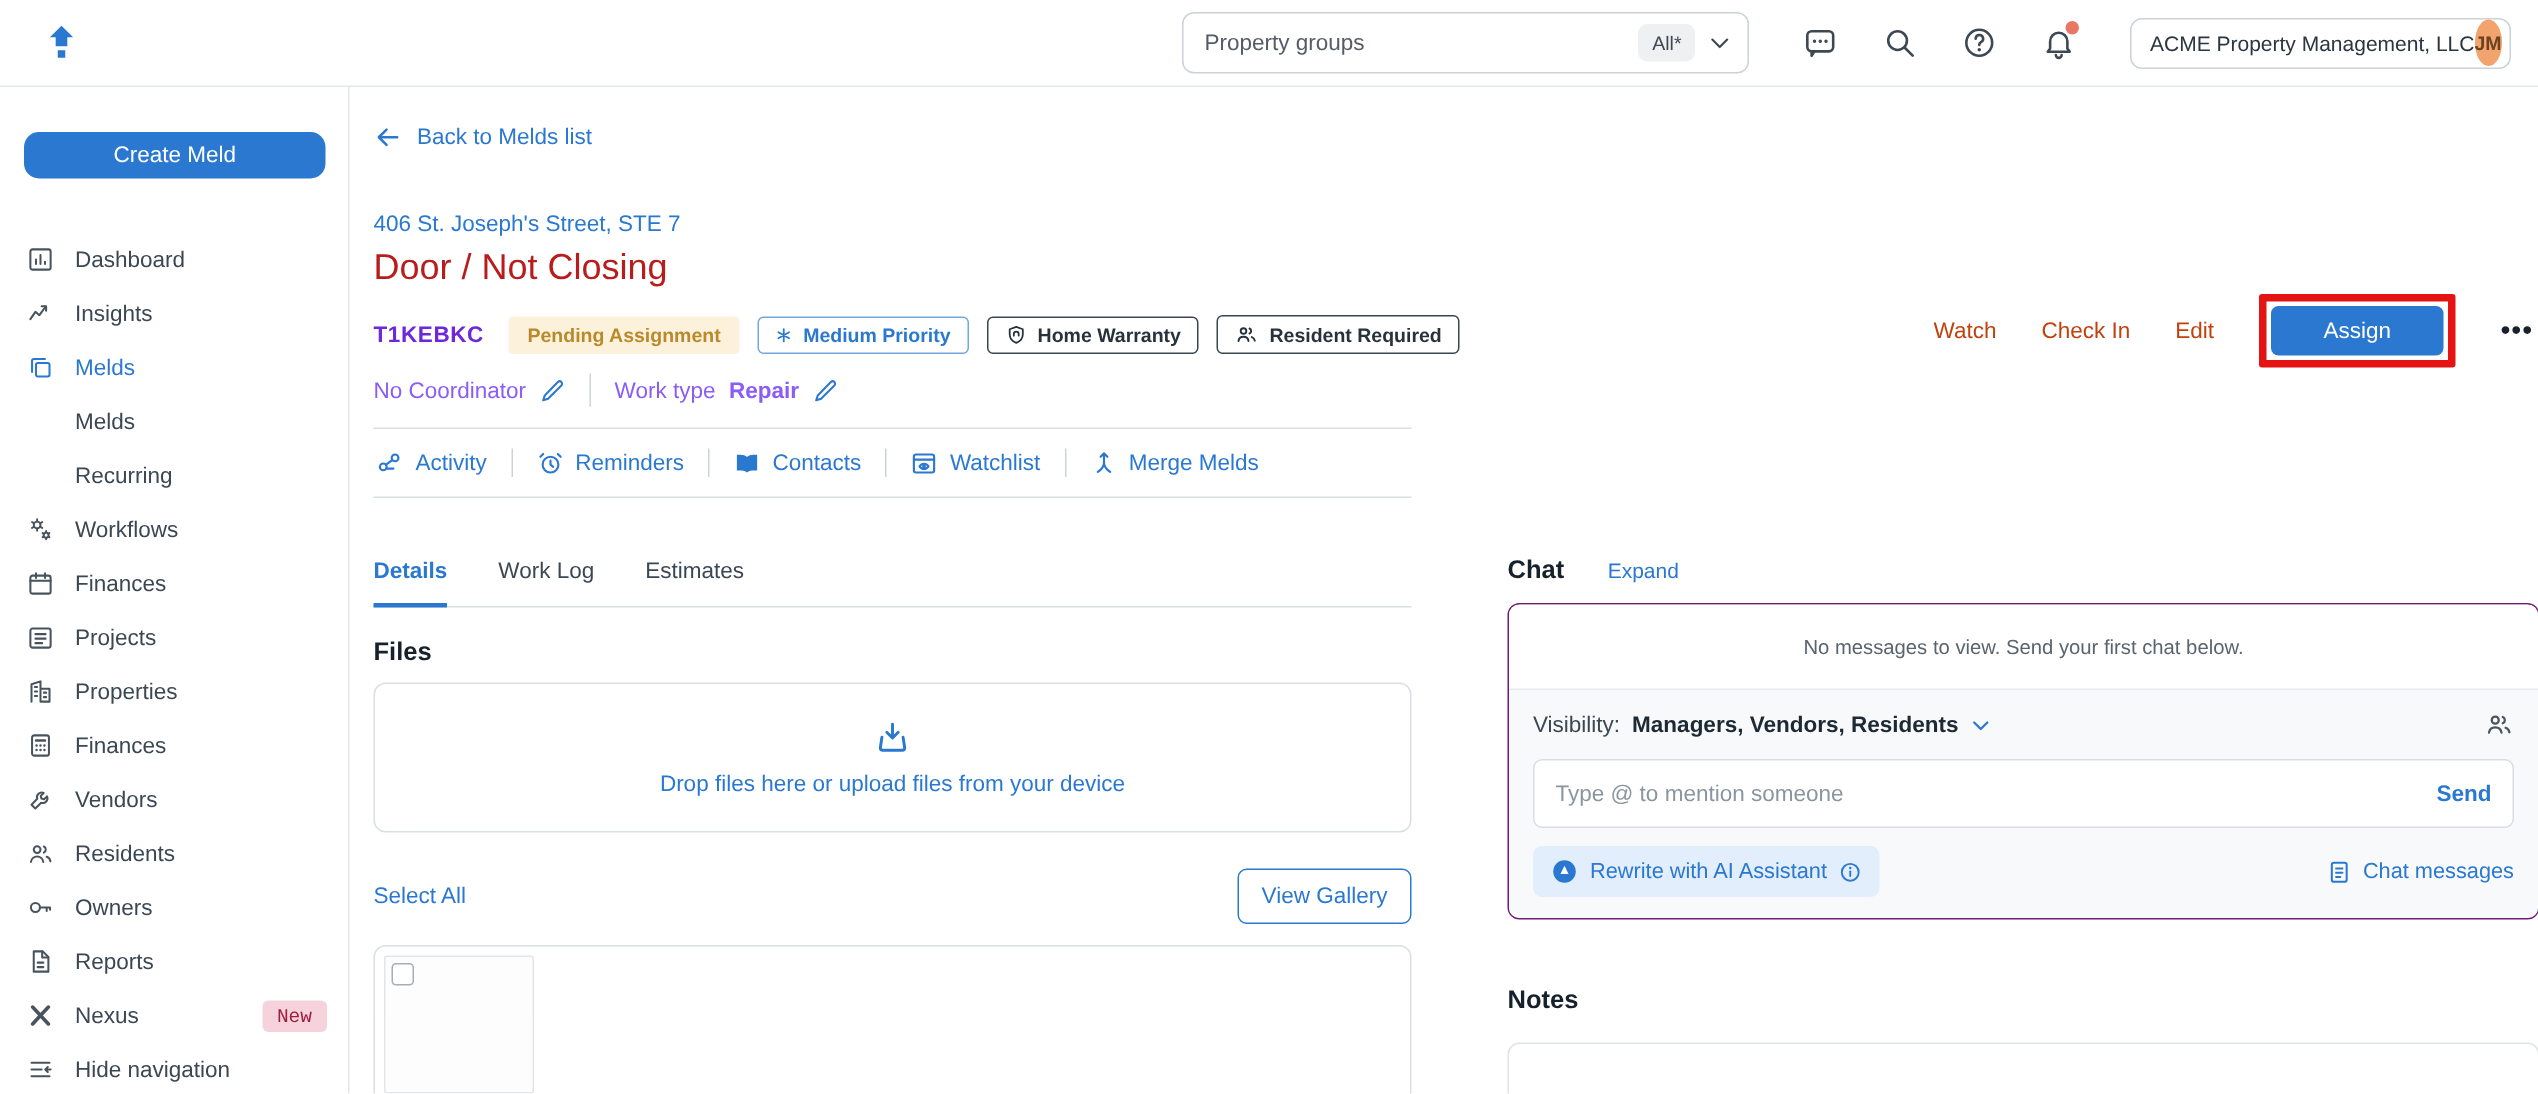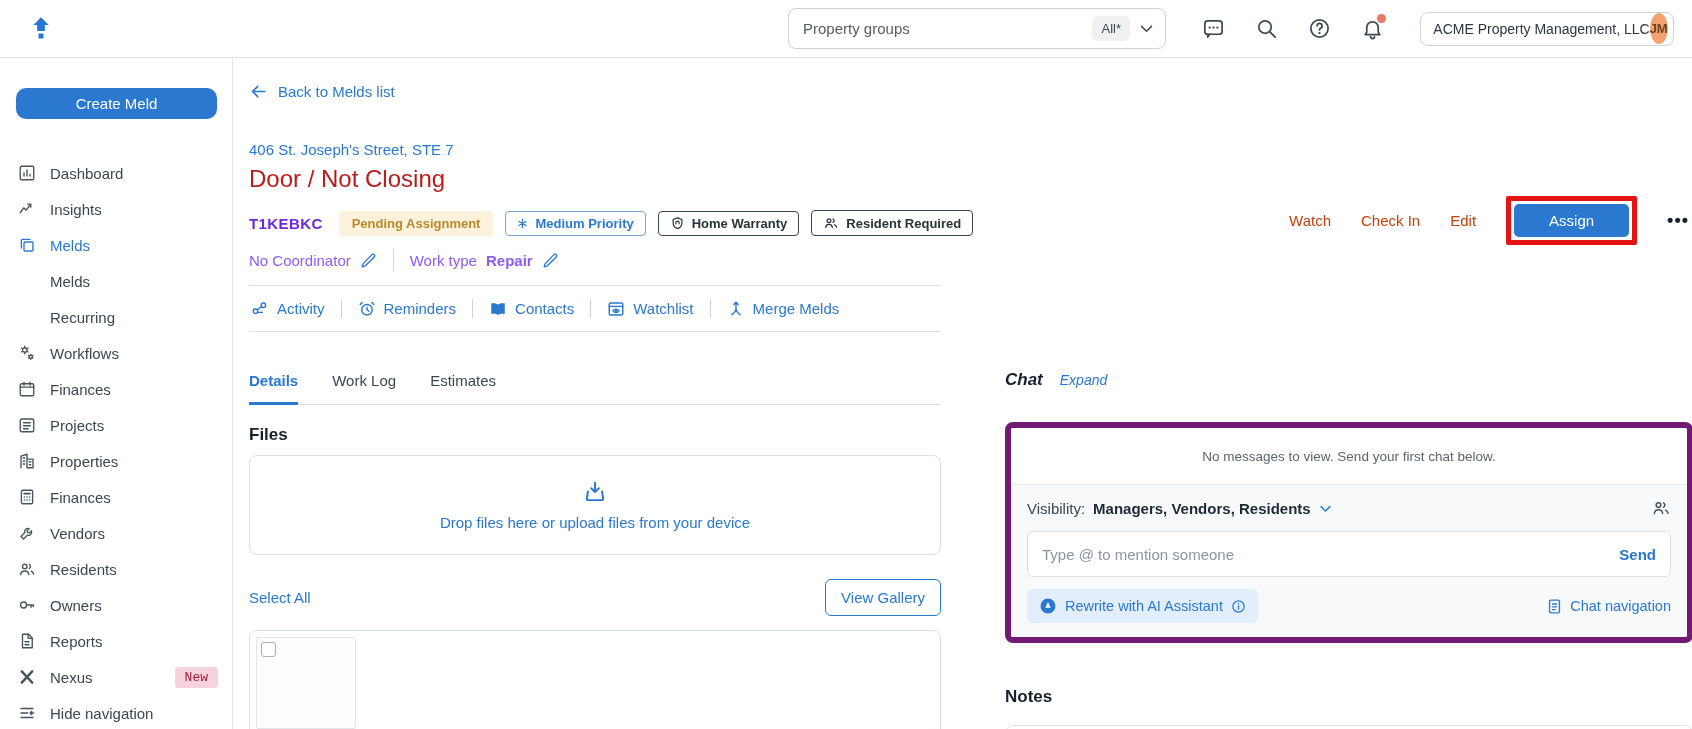--- a/index.html
+++ b/index.html
@@ -92,24 +92,24 @@
   .select-all { color:#2a78d0; font-size:15px; cursor:pointer; }
   .view-gallery { border:1px solid #2a78d0; color:#2a78d0; background:#fff; border-radius:6px;
     padding:9px 15px; font-size:15px; font-family:"Liberation Sans",sans-serif; cursor:pointer; }
   .thumb-card { margin-top:14px; height:106px; border:1px solid #dadfe3; border-radius:8px; padding:6px; }
   .thumb { width:100px; height:92px; border:1px solid #e2e6e9; border-radius:2px; background:#fdfdfd;
     position:relative; cursor:pointer; }
   .thumb-check { position:absolute; top:4px; left:4px; width:15px; height:15px; background:#fff;
     border:1.5px solid #a6aeb6; border-radius:3px; cursor:pointer; }
 
   
-  .chat-head { margin-top:38px; display:flex; align-items:baseline; gap:17px;font-style:italic; }
+  .chat-head { margin-top:38px; display:flex; align-items:baseline; gap:29px; }
   .chat-title { font-size:17px; font-weight:bold; color:#16212c; }
   .expand { color:#2a78d0; font-size:14px; cursor:pointer; }
-  .chat-card { margin-top:32px; border:6px solid #701a75; border-radius:8px; overflow:hidden; }
+  .chat-card { margin-top:12px; border:1px solid #701a75; border-radius:8px; overflow:hidden; }
   .chat-empty { height:57px; display:flex; align-items:center; justify-content:center;
     color:#5a646e; font-size:13.5px; background:#fff; border-bottom:1px solid #e7eaed; }
   .chat-body { background:#f7f9fa; padding-bottom:14px; }
   .vis-row { display:flex; align-items:center; gap:8px; padding:13px 16px; font-size:15px; color:#3b4753; }
   .vis-value { display:flex; align-items:center; gap:7px; font-weight:bold; color:#1d2935; cursor:pointer; }
   .vis-value .chev { color:#2a78d0; }
   .vis-people { margin-left:auto; color:#4a5560; cursor:pointer; }
   .chat-input-row { margin:0 16px; background:#fff; border:1px solid #d9dee3; border-radius:6px;
     height:46px; display:flex; align-items:center; padding:0 14px; }
   .chat-input-row input { flex:1; border:none; outline:none; font-size:15px;
@@ -535,21 +535,21 @@
                     </svg>
                 </span>
               </span>
               <span class="templates">
                 <span>
                   <svg width="17" height="17" viewBox="0 0 24 24" fill="none" stroke="currentColor" stroke-width="1.9" stroke-linecap="round" stroke-linejoin="round">
                       <rect x="5" y="3" width="14" height="18" rx="2"></rect>
                       <path d="M9 8.5h6M9 12.5h6M9 16.5h4"></path>
                     </svg>
                 </span>
-                <span>Chat navigation</span>
+                <span>Chat messages</span>
               </span>
             </div>
           </div>
         </div>
 
         <div class="notes-h">Notes</div>
         <div class="notes-card"></div>
       </div>
     </div>
   </div>

